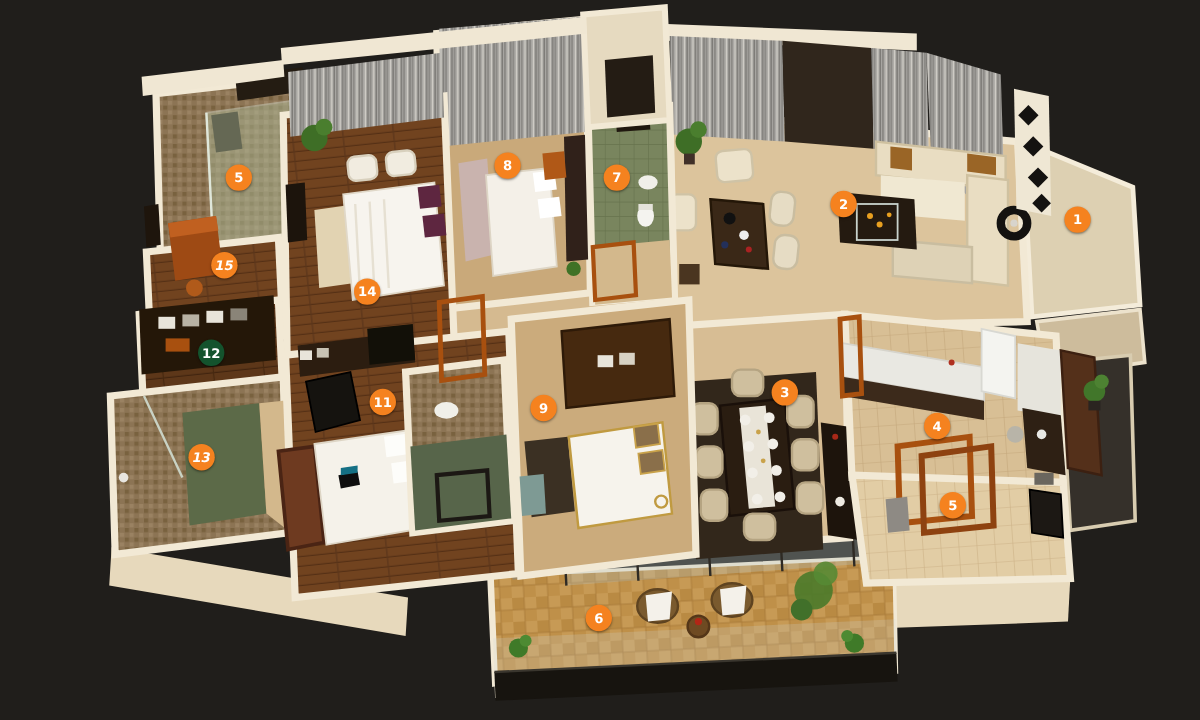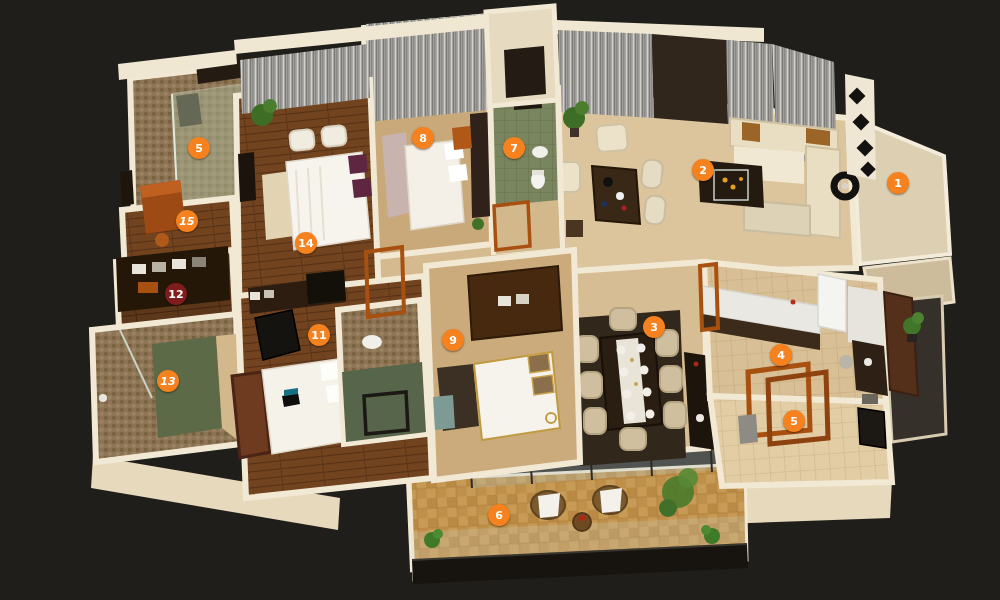--- a/index.html
+++ b/index.html
@@ -380,19 +380,19 @@
       <div class="marker" style="left: 898px; top: 183px; background: rgb(245, 130, 31); color: rgb(255, 255, 255);">1</div>
       <div class="marker" style="left: 703px; top: 170px; background: rgb(245, 130, 31); color: rgb(255, 255, 255);">2</div>
       <div class="marker" style="left: 654px; top: 327px; background: rgb(245, 130, 31); color: rgb(255, 255, 255);">3</div>
       <div class="marker" style="left: 781px; top: 355px; background: rgb(245, 130, 31); color: rgb(255, 255, 255);">4</div>
       <div class="marker" style="left: 794px; top: 421px; background: rgb(245, 130, 31); color: rgb(255, 255, 255);">5</div>
       <div class="marker" style="left: 499px; top: 515px; background: rgb(245, 130, 31); color: rgb(255, 255, 255);">6</div>
       <div class="marker" style="left: 514px; top: 148px; background: rgb(245, 130, 31); color: rgb(255, 255, 255);">7</div>
       <div class="marker" style="left: 423px; top: 138px; background: rgb(245, 130, 31); color: rgb(255, 255, 255);">8</div>
       <div class="marker" style="left: 453px; top: 340px; background: rgb(245, 130, 31); color: rgb(255, 255, 255);">9</div>
       <div class="marker" style="left: 319px; top: 335px; background: rgb(245, 130, 31); color: rgb(255, 255, 255);">11</div>
-      <div class="marker" style="left: 176px; top: 294px; background: #7f1d1d; color: rgb(255, 255, 255);">12</div>
+      <div class="marker" style="left: 176px; top: 294px; background: #14532d; color: rgb(255, 255, 255);">12</div>
       <div class="marker" style="left: 168px; top: 381px; background: rgb(245, 130, 31); color: rgb(255, 255, 255); font-style: italic;">13</div>
       <div class="marker" style="left: 306px; top: 243px; background: rgb(245, 130, 31); color: rgb(255, 255, 255);">14</div>
       <div class="marker" style="left: 187px; top: 221px; background: rgb(245, 130, 31); color: rgb(255, 255, 255); font-style: italic;">15</div>
       <div class="marker" style="left: 199px; top: 148px; background: rgb(245, 130, 31); color: rgb(255, 255, 255);">5</div>
     </div>
 </div>
 
 </body></html>

